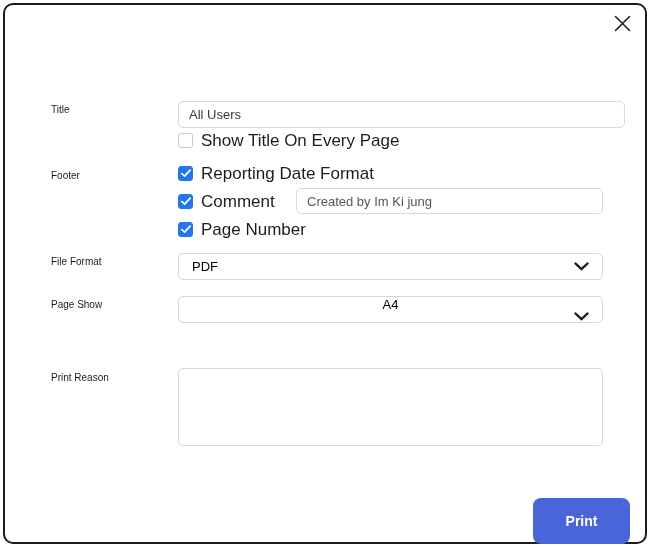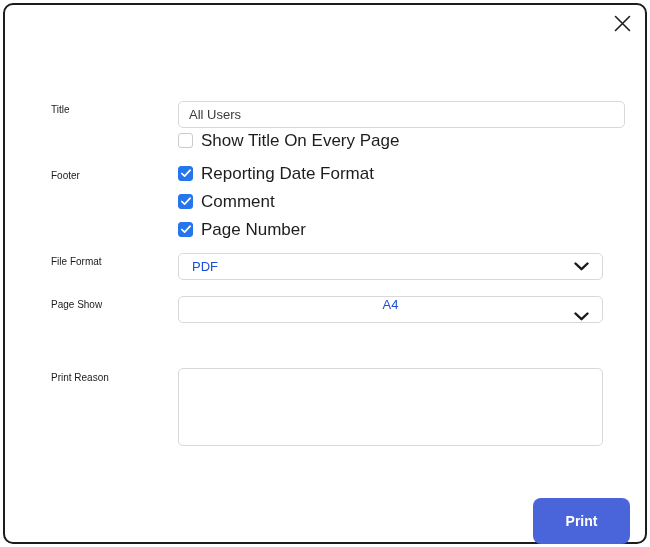--- a/index.html
+++ b/index.html
@@ -79,21 +79,21 @@
     cursor:default;
   }
 
   .selectbox{
     position:absolute; left:173px; width:425px; height:27px;
     border:1px solid var(--input-border);
     border-radius:5px;
     background:#fff;
     display:flex; align-items:center;
     padding:0 13px;
-    font-size:13px; color:#1d4ed8;
+    font-size:13px; color:#000000;
     cursor:pointer;
   }
   .selectbox .chev{
     margin-left:auto;
     width:15px; height:9px; display:block;
   }
 
   .reason-textarea{
     position:absolute; left:173px; top:363px;
     width:425px; height:78px;
@@ -147,20 +147,21 @@
       </svg>
     </div>
     <span class="cb-label" style="left:196px; top:161px;">Reporting Date Format</span>
 
     <div class="cb" style="left:173px; top:189px;" data-checked="true">
       <svg viewBox="0 0 12 10">
         <path d="M1 5 L4.3 8.2 L11 1" stroke="#fff" stroke-width="2" fill="none" stroke-linecap="round" stroke-linejoin="round"></path>
       </svg>
     </div>
     <span class="cb-label" style="left:196px; top:189px;">Comment</span>
+    <input class="text-input comment-input" style="left: 291px; top: 183px; width: 307px; height: 26px;" value="Created by Im Ki jung">
 
     <div class="cb" style="left:173px; top:217px;" data-checked="true">
       <svg viewBox="0 0 12 10">
         <path d="M1 5 L4.3 8.2 L11 1" stroke="#fff" stroke-width="2" fill="none" stroke-linecap="round" stroke-linejoin="round"></path>
       </svg>
     </div>
     <span class="cb-label" style="left:196px; top:217px;">Page Number</span>
 
     <div class="field-label" style="top:249px;text-align:center;">File Format</div>
     <div class="selectbox" style="top:248px;">

